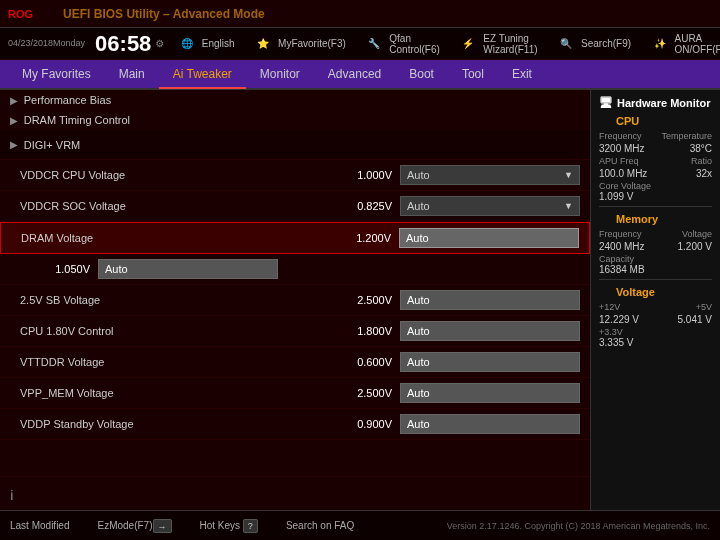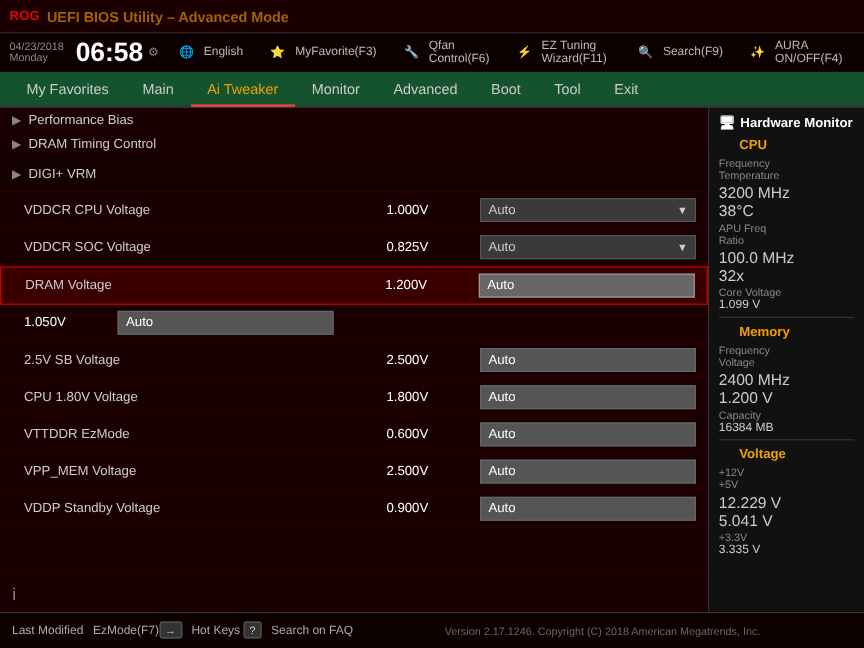--- a/index.html
+++ b/index.html
@@ -15,20 +15,21 @@
     }
 
     
     .header {
       background: #1a0000;
       display: flex;
       align-items: center;
       padding: 4px 8px;
       border-bottom: 1px solid #333;
       height: 28px;
+      gap: 24px;
     }
     .header-logo {
       color: #e30000;
       font-weight: bold;
       font-size: 11px;
       margin-right: 6px;
     }
     .header-title {
       color: #a16207;
       font-size: 12px;
@@ -66,21 +67,21 @@
       cursor: pointer;
       padding: 2px 4px;
       border: 1px solid transparent;
       display: flex;
       align-items: center;
       gap: 3px;
     }
 
     
     .main-nav {
-      background: #14532d;
+      background: #4c1d95;
       display: flex;
       align-items: center;
       height: 30px;
       border-bottom: 2px solid #333;
       padding: 0 8px;
     }
     .main-nav .nav-item {
       padding: 6px 14px;
       cursor: pointer;
       font-size: 12px;
@@ -133,21 +134,21 @@
       background: #150000;
       padding-left: 10px;
     }
     .setting-label {
       flex: 1;
       color: #ccc;
       font-size: 11px;
     }
     .setting-value {
       width: 70px;
-      text-align: left;
+      text-align: right;
       color: #fff;
       font-size: 11px;
       margin-right: 8px;
     }
     .setting-dropdown {
       width: 180px;
       background: #3a3a3a;
       border: 1px solid #555;
       color: #ccc;
       font-size: 11px;
@@ -214,43 +215,42 @@
     .hw-section-title {
       color: #f0a000;
       font-size: 11px;
       font-weight: bold;
       margin: 6px 0 4px 17px;
     }
     .hw-row {
       display: flex;
       justify-content: space-between;
       margin-bottom: 2px;
-      flex-direction: column;
     }
     .hw-label { color: #888; font-size: 9px; }
-    .hw-value { color: #ccc; font-size: 13px; }
+    .hw-value { color: #ccc; font-size: 10px; }
     .hw-single { color: #ccc; font-size: 10px; margin-bottom: 4px; }
     .hw-divider { border-top: 1px solid #333; margin: 4px 0; }
 
     
     .bottom-bar {
       background: #0d0000;
       height: 30px;
       display: flex;
       align-items: center;
       justify-content: space-between;
       padding: 0 10px;
       border-top: 1px solid #333;
       position: absolute;
       bottom: 0;
       left: 0;
       right: 0;
     }
-    .bottom-version { color: #666; font-size: 9px; flex: 1; text-align: center; }
-    .bottom-actions { display: flex; gap: 8px; font-size: 10px; color: #aaa; }
+    .bottom-version { color: #666; font-size: 9px; flex: 1; text-align: right; }
+    .bottom-actions { display: flex; gap: 28px; font-size: 10px; color: #aaa; }
     .bottom-actions span { cursor: pointer; }
     .key-badge {
       background: #333;
       border: 1px solid #555;
       padding: 1px 4px;
       border-radius: 2px;
       font-size: 9px;
       color: #ccc;
     }
 
@@ -258,21 +258,21 @@
   </style>
 </head>
 <body>
 
 <div class="header">
   <span class="header-logo">ROG</span>
   <span class="header-title">UEFI BIOS Utility – Advanced Mode</span>
 </div>
 
 <div class="time-bar">
-  <div style="display:flex;flex-direction:column;margin-right:10px;line-height:1">
+  <div style="display:flex;flex-direction:row;margin-right:10px;line-height:1">
     <span style="font-size:9px;color:#888">04/23/2018</span>
     <span style="font-size:9px;color:#888">Monday</span>
   </div>
   <span class="time-display">06:58</span>
   <span class="time-icon">⚙</span>
   <div class="top-nav-tools">
     <span>🌐 <span>English</span></span>
     <span>⭐ <span>MyFavorite(F3)</span></span>
     <span>🔧 <span>Qfan Control(F6)</span></span>
     <span>⚡ <span>EZ Tuning Wizard(F11)</span></span>
@@ -342,27 +342,27 @@
       <div class="setting-input"><span>Auto</span></div>
     </div>
 
     <div class="setting-row">
       <span class="setting-label">2.5V SB Voltage</span>
       <span class="setting-value">2.500V</span>
       <div class="setting-input"><span>Auto</span></div>
     </div>
 
     <div class="setting-row">
-      <span class="setting-label">CPU 1.80V Voltage</span>
+      <span class="setting-label">CPU 1.80V Control</span>
       <span class="setting-value">1.800V</span>
       <div class="setting-input"><span>Auto</span></div>
     </div>
 
     <div class="setting-row">
-      <span class="setting-label">VTTDDR EzMode</span>
+      <span class="setting-label">VTTDDR Voltage</span>
       <span class="setting-value">0.600V</span>
       <div class="setting-input"><span>Auto</span></div>
     </div>
 
     <div class="setting-row">
       <span class="setting-label">VPP_MEM Voltage</span>
       <span class="setting-value">2.500V</span>
       <div class="setting-input"><span>Auto</span></div>
     </div>
 

